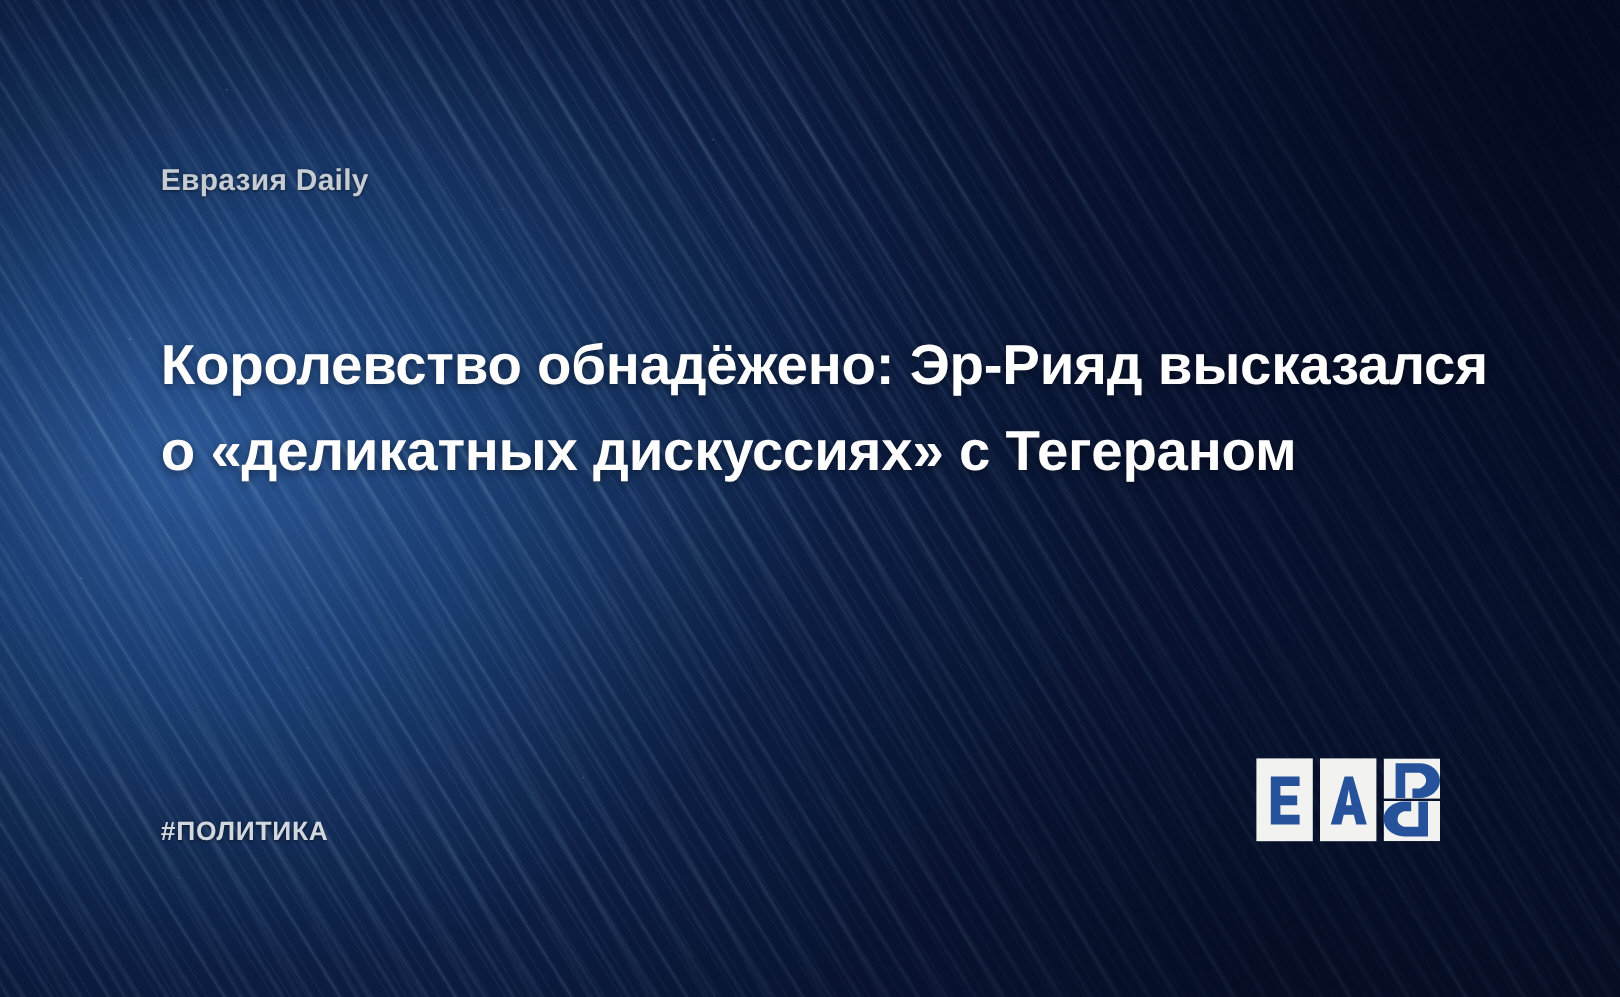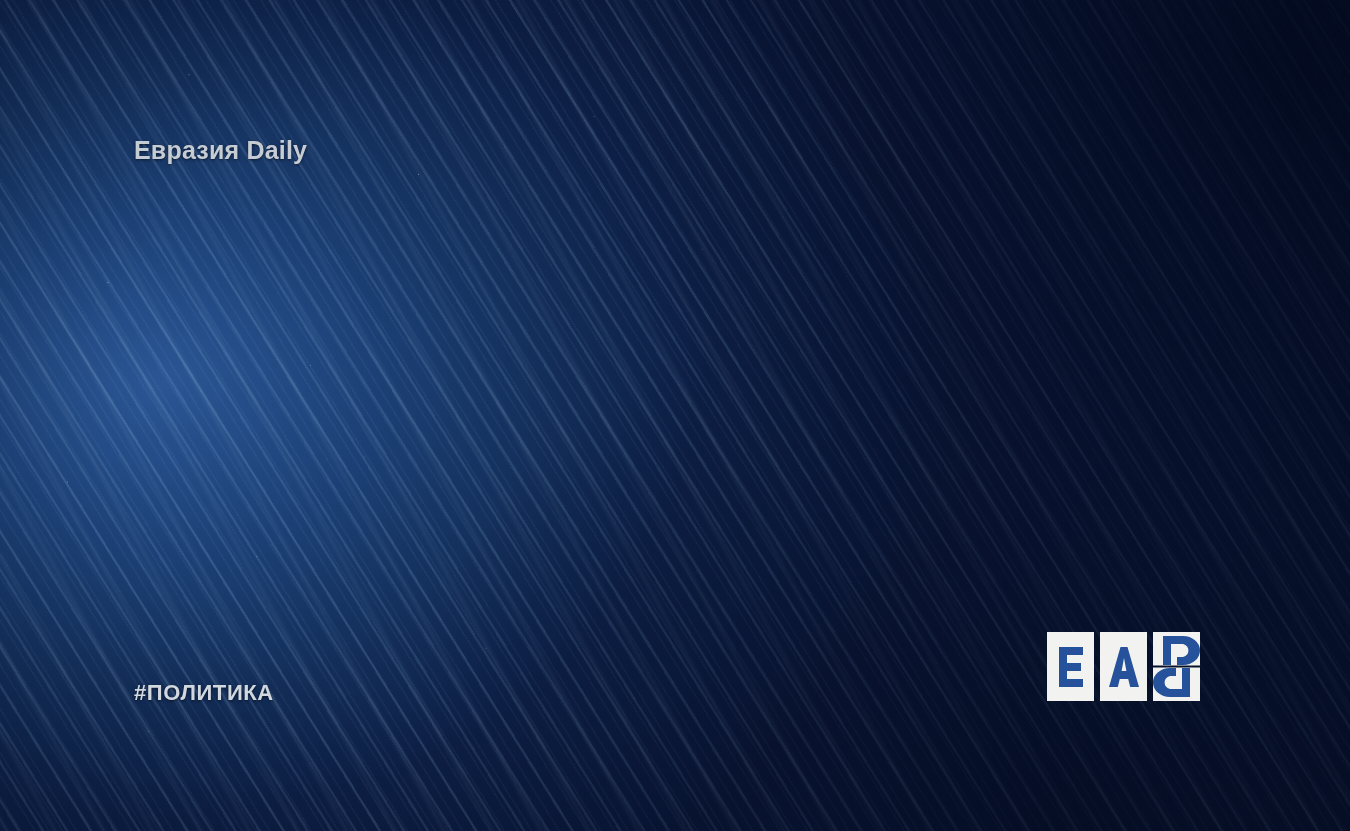--- a/index.html
+++ b/index.html
@@ -173,20 +173,21 @@
     <div class="trails t3"></div>
     <div class="speckle"></div>
     <div id="bg-dark-right"></div>
     <div id="bg-vignette"></div>
   </div>
 
   <div id="content">
 
     <div id="source-name">Евразия Daily</div>
 
+    <h1 id="headline">Королевство обнадёжено: Эр-Рияд высказался о «деликатных дискуссиях» с Тегераном</h1>
 
     <div id="category-tag">#ПОЛИТИКА</div>
 
     <div id="logo">
 
       <div class="logo-tile">
         <svg width="30" height="44" viewBox="0 0 30 44" aria-hidden="true">
           <path d="M3 2 H27 V10 H11 V18 H25 V26 H11 V34 H27 V42 H3 Z" fill="#26529b"></path>
         </svg>
       </div>

